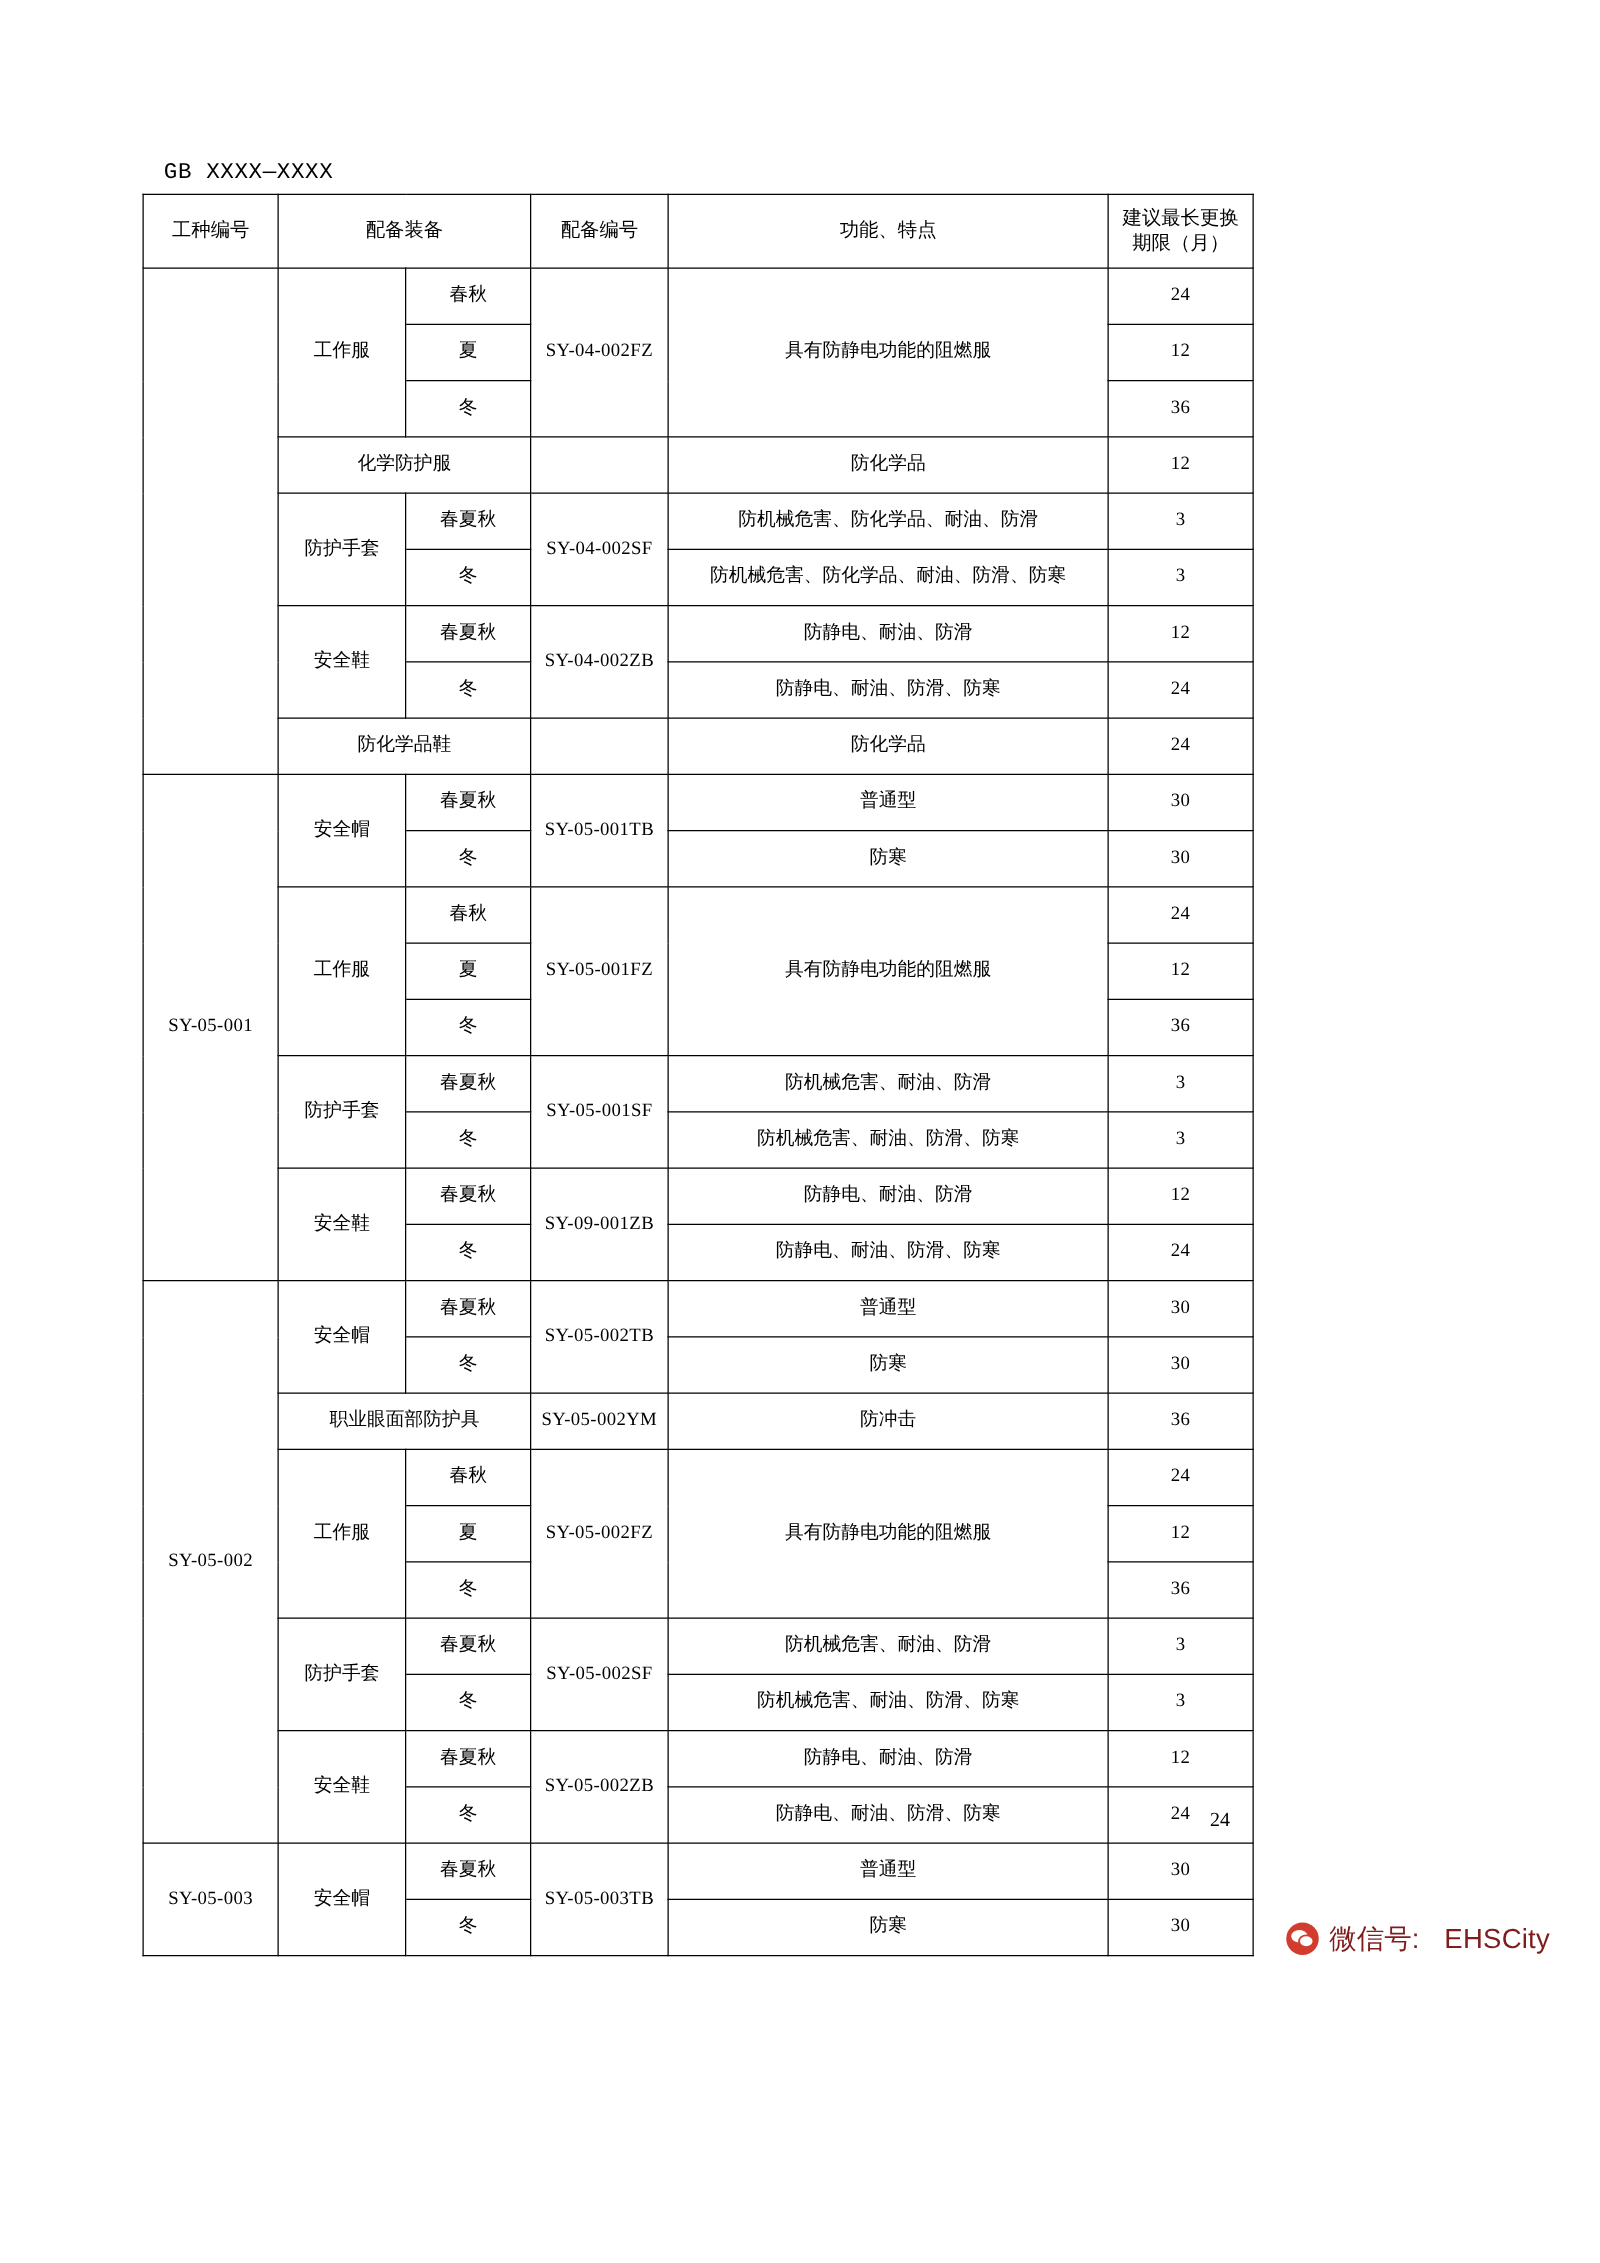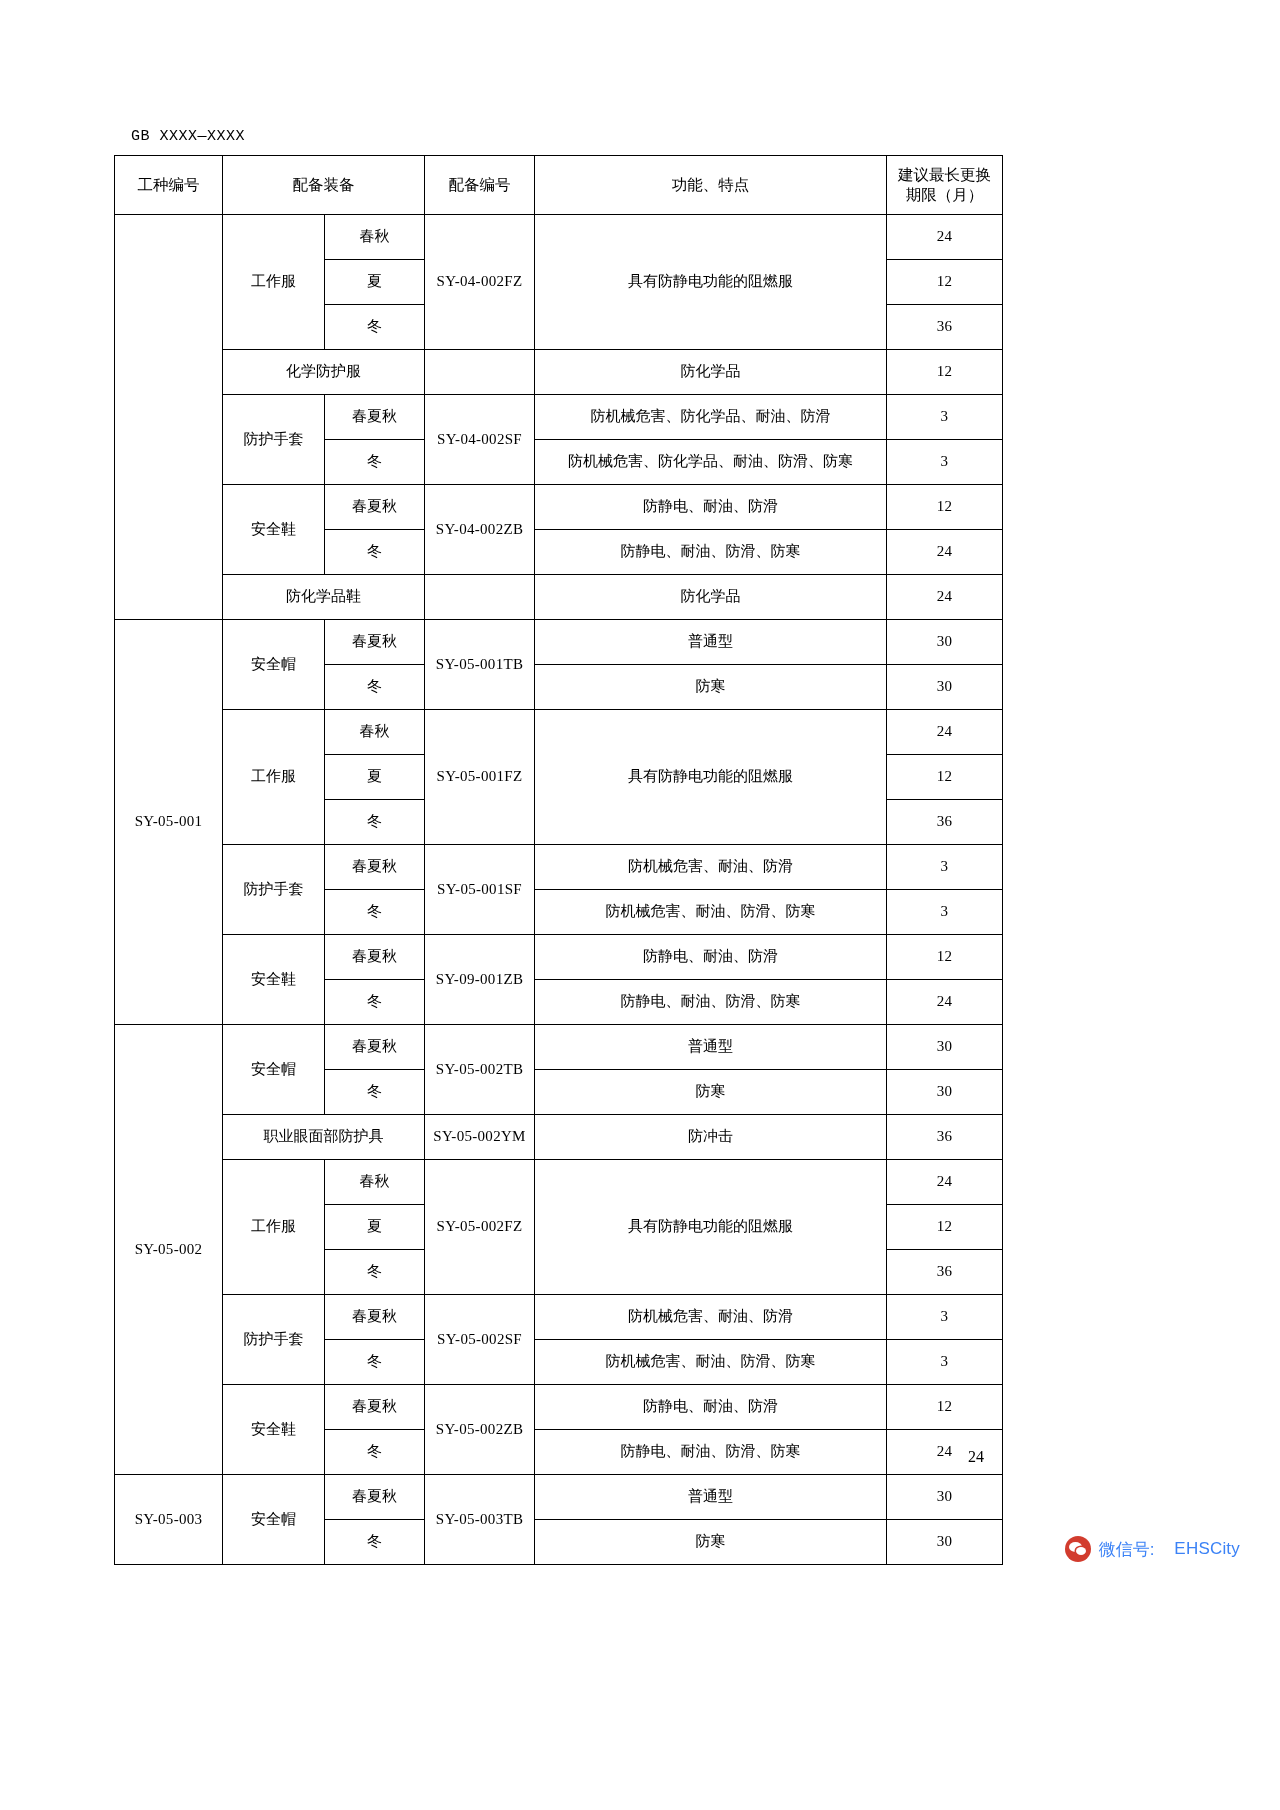--- a/index.html
+++ b/index.html
@@ -19,21 +19,21 @@
     left: 0; top: 0;
     width: 1280px;
     height: 1810px;
     overflow: hidden;
   }
   .doc-header {
     position: absolute;
     left: 131px;
     top: 128px;
     font-family: "Liberation Mono", "DejaVu Sans Mono", monospace;
-    font-size: 15px;
+    font-size: 18px;
     letter-spacing: 0.5px;
     color: #000;
   }
   table.ppe {
     position: absolute;
     left: 114px;
     top: 155px;
     width: 888px;
     border-collapse: collapse;
     table-layout: fixed;
@@ -73,22 +73,22 @@
     font-size: 16px;
   }
   .footer-badge {
     position: absolute;
     right: 40px;
     top: 1536px;
     display: flex;
     align-items: center;
     gap: 8px;
     font-family: "Liberation Sans", "DejaVu Sans", sans-serif;
-    font-size: 17px;
-    color: #3b82f6;
+    font-size: 22px;
+    color: #7f1d1d;
   }
   .wechat-dot {
     width: 26px;
     height: 26px;
     border-radius: 50%;
     background: #d23c2e;
     position: relative;
     flex: none;
   }
   .wechat-dot::before,

